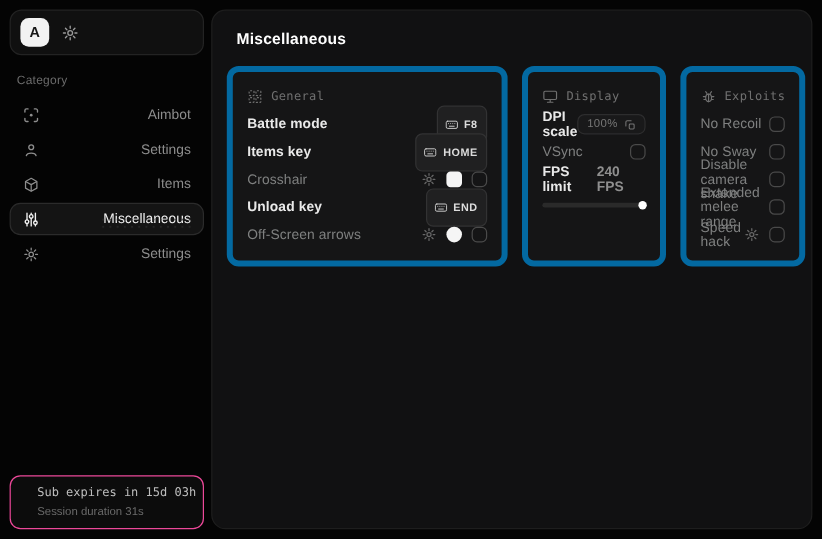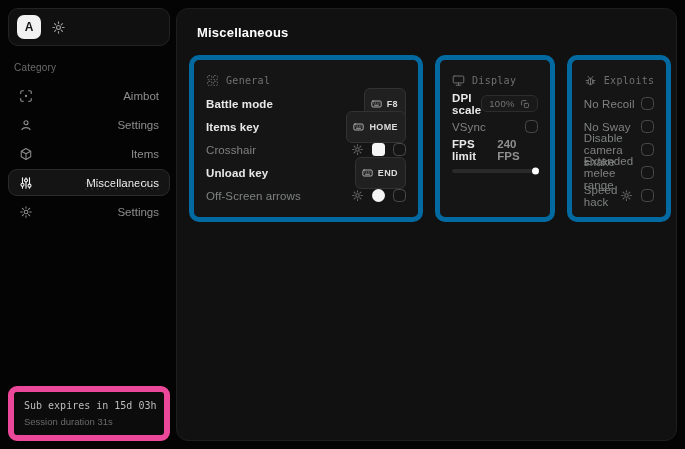--- a/index.html
+++ b/index.html
@@ -23,21 +23,21 @@
 
   .nav { display:flex; flex-direction:column; }
   .nav-item { position:relative; height:27px; display:flex; align-items:center; gap:9px; padding:0 10px;
     border-radius:9px; border:1px solid transparent; color:#8d8d8d; font-size:11.5px; font-weight:500;
     margin-bottom:2px; cursor:pointer;justify-content:space-between; }
   .nav-item svg { width:14px; height:14px; flex:none; }
   .nav-item.active { color:#f2f2f2; background:#141414; border-color:#2b2b2b; }
   .nav-item.active::after { content:""; position:absolute; right:8px; top:10px; bottom:4px; width:78px;
     background-image:radial-gradient(circle, #2a2a2a 1px, transparent 1.2px); background-size:6px 6px; opacity:.75; pointer-events:none; }
 
-  .side-footer { margin-top:auto; border:6px solid #ec4899; border-radius:9px; padding:8px 10px; background:#0c0c0c; }
+  .side-footer { margin-top:auto; border:1px solid #ec4899; border-radius:9px; padding:8px 22px; background:#0c0c0c; }
   .footer-line1 { font-family:"DejaVu Sans Mono", monospace; font-size:10px; color:#bdbdbd; white-space:nowrap; }
   .footer-line2 { font-size:9.5px; color:#6a6a6a; margin-top:5px; }
 
   
   .main { flex:1; min-width:0; background:#111112; border:1px solid #1e1e1e; border-radius:12px;
     padding:14px 12px; display:flex; flex-direction:column; }
   .main-title { font-size:13px; font-weight:700; color:#fff; margin:2px 0 0 8px; letter-spacing:.2px; }
 
   .columns { display:flex; gap:12px; margin-top:15px; align-items:flex-start; }
   .col-left { width:234px; flex:none; }

